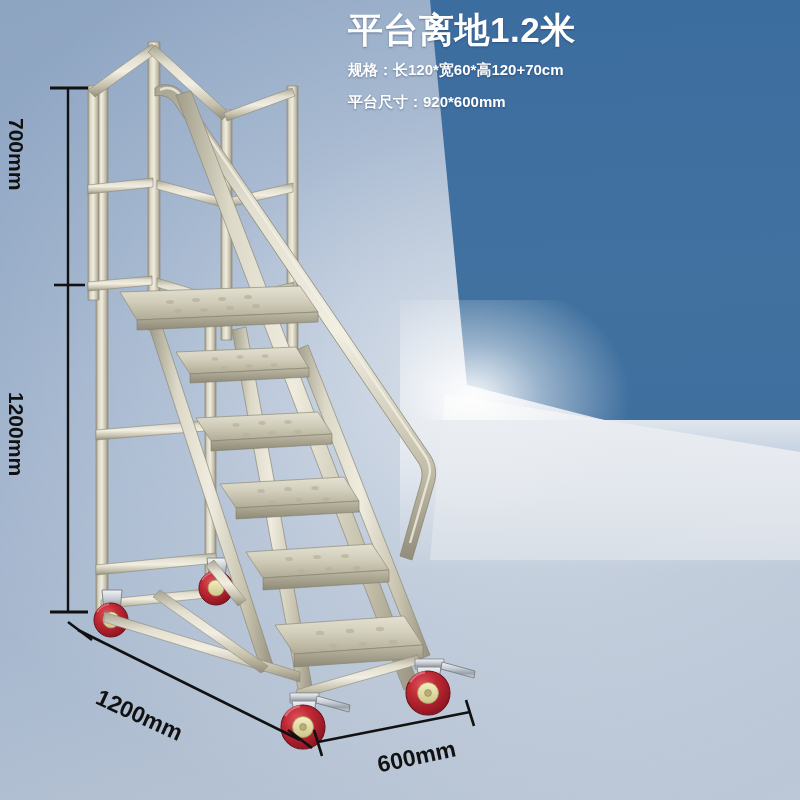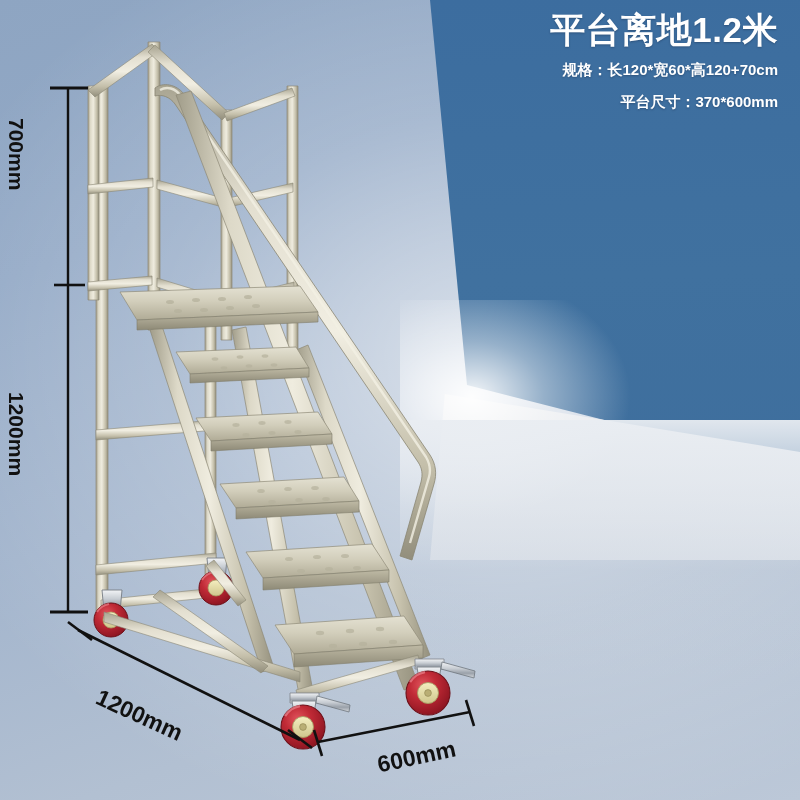--- a/index.html
+++ b/index.html
@@ -35,21 +35,21 @@
     clip-path:polygon(4% 17%,100% 46%,100% 100%,0 100%);
   }
   .bg-floor-fade{
     position:absolute;left:400px;top:420px;width:400px;height:260px;
     background:linear-gradient(180deg,rgba(233,237,242,.95) 0%,rgba(196,207,221,.25) 58%,rgba(180,193,211,0) 100%);
   }
 
   
   .info{
     position:absolute;right:22px;top:8px;width:430px;
-    text-align:right;color:#ffffff;
+    color:#ffffff;
     text-shadow:0 1px 2px rgba(28,52,82,.45);
   }
   .info .title{
     font-size:35px;font-weight:bold;line-height:1.25;letter-spacing:.5px;
     margin:0 0 10px 0;
   }
   .info .spec{
     font-size:15px;font-weight:bold;line-height:1.0;
     margin:0 0 17px 0;white-space:nowrap;
   }
@@ -315,16 +315,16 @@
 
   <div class="dim-label" id="lbl-1200v">1200mm</div>
 
   <div class="dim-label" id="lbl-1200d">1200mm</div>
 
   <div class="dim-label" id="lbl-600">600mm</div>
 
   <div class="info">
     <div class="title">平台离地1.2米</div>
     <div class="spec">规格：长120*宽60*高120+70cm</div>
-    <div class="spec">平台尺寸：370*600mm</div>
+    <div class="spec">平台尺寸：920*600mm</div>
   </div>
 
 </div>
 
 </body></html>

